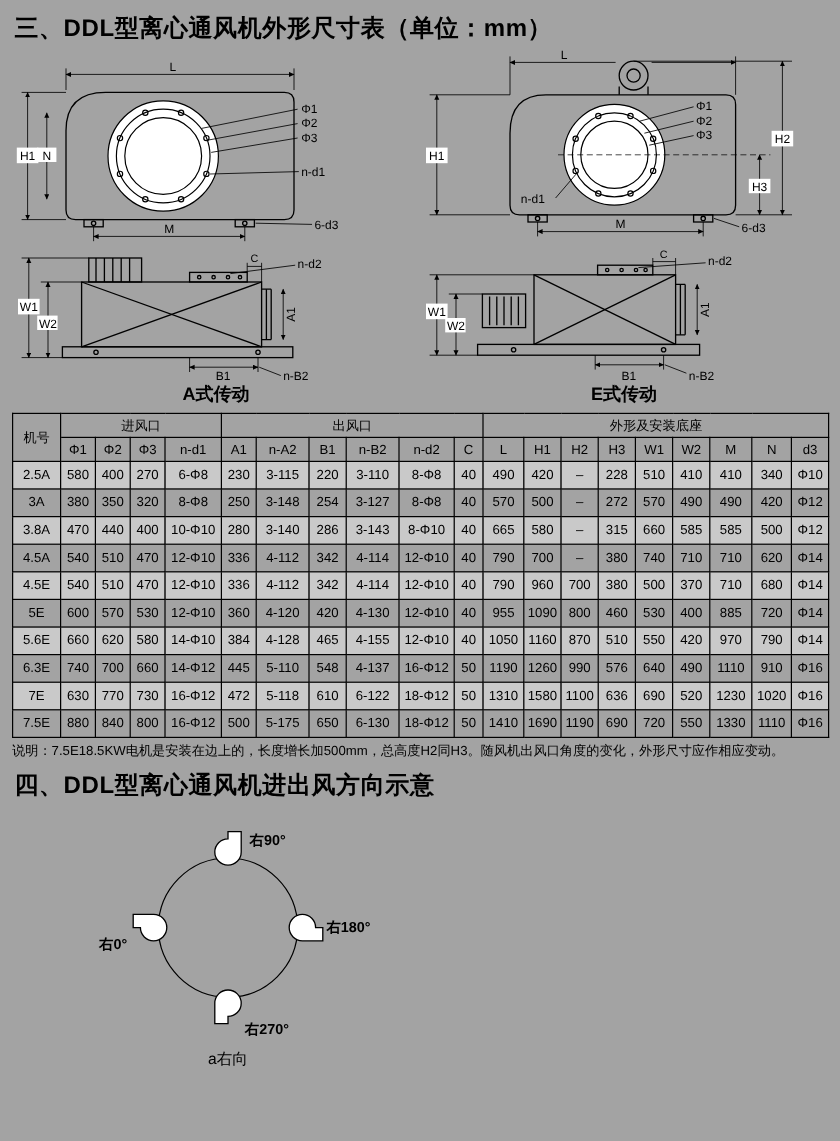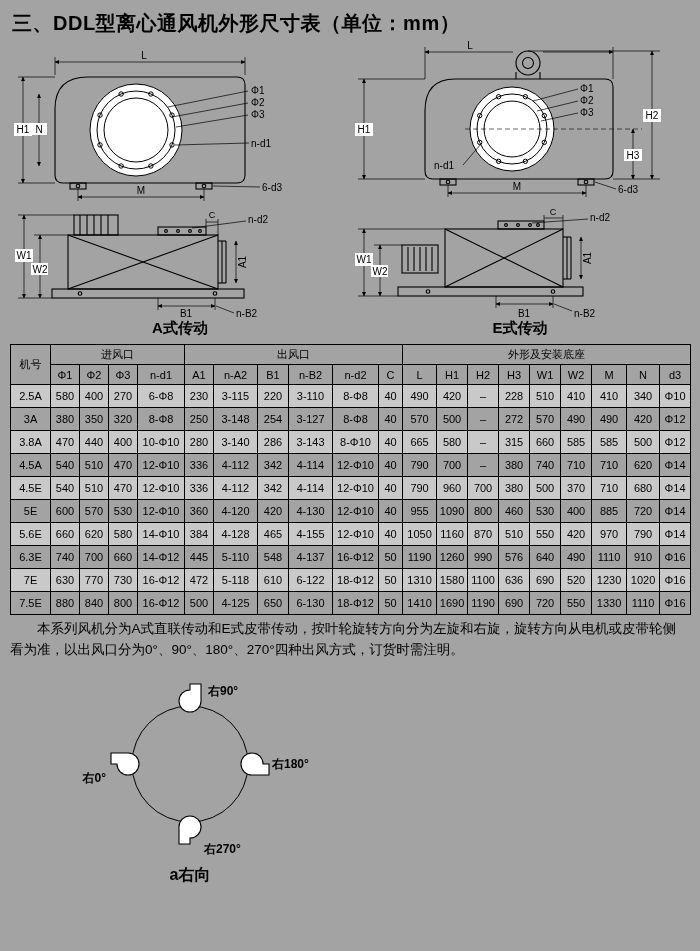--- a/index.html
+++ b/index.html
@@ -14,21 +14,21 @@
   svg text.dirlab{font-size:12px;font-weight:bold}
   .caption{font-size:15px;font-weight:bold;margin-top:0}
   table.dims{border-collapse:collapse;table-layout:fixed;width:680px;margin-top:6px;font-size:11px}
   .dims th,.dims td{border:1px solid #000;text-align:center;padding:1px 0;white-space:nowrap;overflow:hidden;height:20px}
   .dims thead th{font-weight:normal;height:17px}
   .dims tr.shaded td{background:#c9c9c9}
   .note{font-size:11px;margin-top:3px;white-space:nowrap}
   .para{font-size:13.5px;line-height:1.55;text-indent:2em;margin-top:4px;width:678px}
   .dir-row{display:flex;justify-content:space-between;width:620px;margin:0 auto}
   .dir-col{display:flex;flex-direction:column;align-items:center}
-  .dir-caption{font-size:16px;font-weight:bold;margin-top:-8px}
+  .dir-caption{font-size:13px;font-weight:normal;margin-top:-8px}
 </style>
 </head>
 <body>
 
 <div class="page">
 
   <div class="section-title">三、DDL型离心通风机外形尺寸表（单位：mm）</div>
 
   <div class="diagrams-row">
 
@@ -547,41 +547,42 @@
           <td>1020</td>
           <td>Φ16</td>
         </tr>
         <tr>
           <td>7.5E</td>
           <td>880</td>
           <td>840</td>
           <td>800</td>
           <td>16-Φ12</td>
           <td>500</td>
-          <td>4-125</td>
+          <td>5-175</td>
           <td>650</td>
           <td>6-130</td>
           <td>18-Φ12</td>
           <td>50</td>
           <td>1410</td>
           <td>1690</td>
           <td>1190</td>
           <td>690</td>
           <td>720</td>
           <td>550</td>
           <td>1330</td>
           <td>1110</td>
           <td>Φ16</td>
         </tr>
       </tbody>
   </table>
 
-
-
-  <div class="para">本系列风机分为A式直联传动和E式皮带传动，按叶轮旋转方向分为左旋和右旋，旋转方向从电机或皮带轮侧看为准，以出风口分为0°、90°、180°、270°四种出风方式，订货时需注明。</div>
+  <div class="note">说明：7.5E18.5KW电机是安装在边上的，长度增长加500mm，总高度H2同H3。随风机出风口角度的变化，外形尺寸应作相应变动。</div>
+
+  <div class="section-title" style="margin-top:8px">四、DDL型离心通风机进出风方向示意</div>
+
 
   <div class="dir-row">
 
     <div class="dir-col">
       <svg width="300" height="212" viewBox="0 0 300 212">
         <circle cx="150" cy="103" r="58" fill="none" stroke="#000" stroke-width="1"></circle>
         <g fill="#fff" stroke="#000" stroke-width="1.1">
           <g transform="translate(150,40)">
               <path d="M 0,-11 A 11 11 0 1 0 11,0 L 11,-17 L 0,-17 Z"></path>
             </g>

